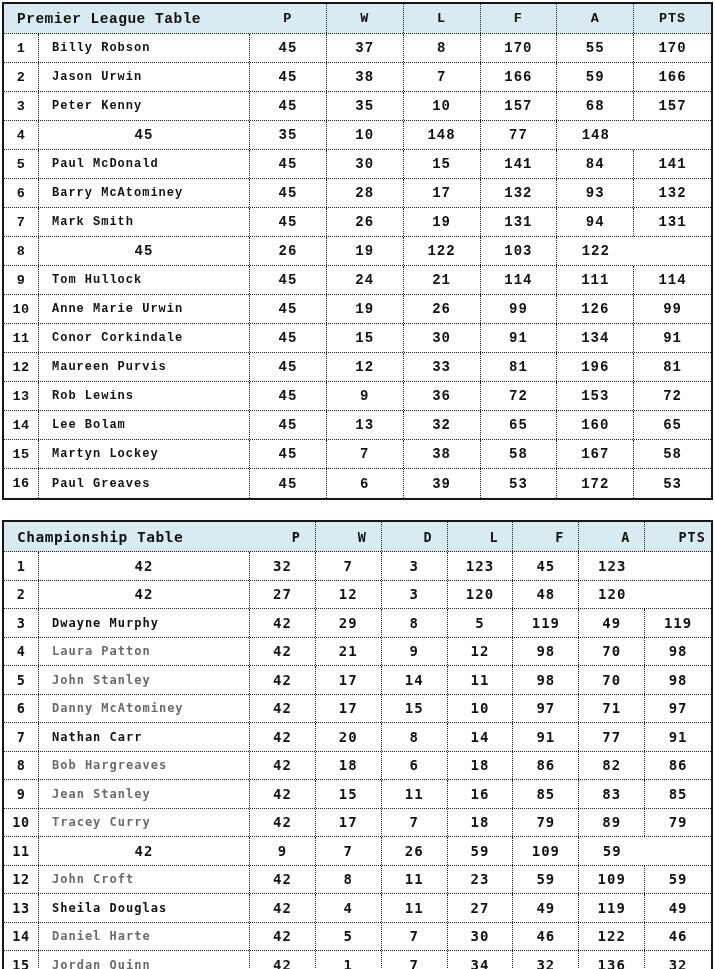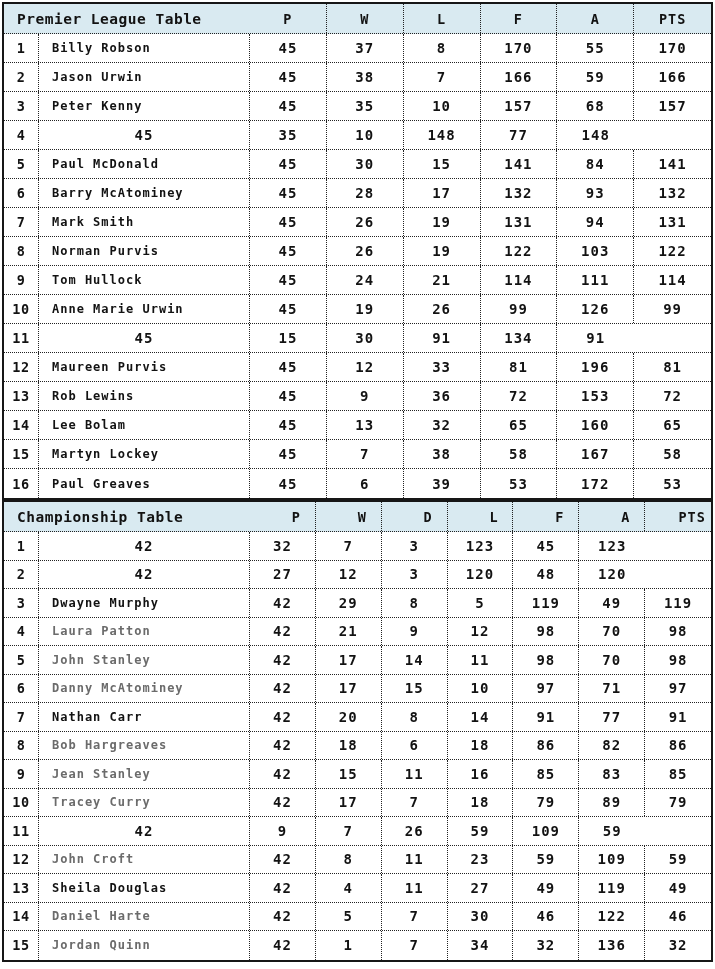--- a/index.html
+++ b/index.html
@@ -9,21 +9,21 @@
     height: 969px;
     font-family: "DejaVu Sans Mono", "Liberation Mono", monospace;
     color: var(--text, #121212);
     overflow: hidden;
   }
   .page { padding: 2px; }
   .league {
     border: 2px solid var(--border, #161616);
     background: #ffffff;
   }
-  .league.t1 { margin-bottom: 0; }
+  .league.t1 { margin-bottom: 20px; font-family: Liberation Mono, monospace; }
   .hrow {
     display: grid;
     background: var(--header-bg, #d9eaf1);
     border-bottom: 1px dotted var(--inner-border, #222222);
     height: 30px;
   }
   .title {
     display: flex;
     align-items: center;
     padding-left: 13px;
@@ -159,21 +159,20 @@
           <div class="cell name">Mark Smith</div>
           <div class="cell num">45</div>
           <div class="cell num">26</div>
           <div class="cell num">19</div>
           <div class="cell num">131</div>
           <div class="cell num">94</div>
           <div class="cell num">131</div>
         </div>
         <div class="row" style="grid-template-columns: 35px 211px repeat(6, 1fr);">
           <div class="cell rank">8</div>
-          <div class="cell name">Norman Purvis</div>
           <div class="cell num">45</div>
           <div class="cell num">26</div>
           <div class="cell num">19</div>
           <div class="cell num">122</div>
           <div class="cell num">103</div>
           <div class="cell num">122</div>
         </div>
         <div class="row" style="grid-template-columns: 35px 211px repeat(6, 1fr);">
           <div class="cell rank">9</div>
           <div class="cell name">Tom Hullock</div>
@@ -189,20 +188,21 @@
           <div class="cell name">Anne Marie Urwin</div>
           <div class="cell num">45</div>
           <div class="cell num">19</div>
           <div class="cell num">26</div>
           <div class="cell num">99</div>
           <div class="cell num">126</div>
           <div class="cell num">99</div>
         </div>
         <div class="row" style="grid-template-columns: 35px 211px repeat(6, 1fr);">
           <div class="cell rank">11</div>
+          <div class="cell name">Conor Corkindale</div>
           <div class="cell num">45</div>
           <div class="cell num">15</div>
           <div class="cell num">30</div>
           <div class="cell num">91</div>
           <div class="cell num">134</div>
           <div class="cell num">91</div>
         </div>
         <div class="row" style="grid-template-columns: 35px 211px repeat(6, 1fr);">
           <div class="cell rank">12</div>
           <div class="cell name">Maureen Purvis</div>

